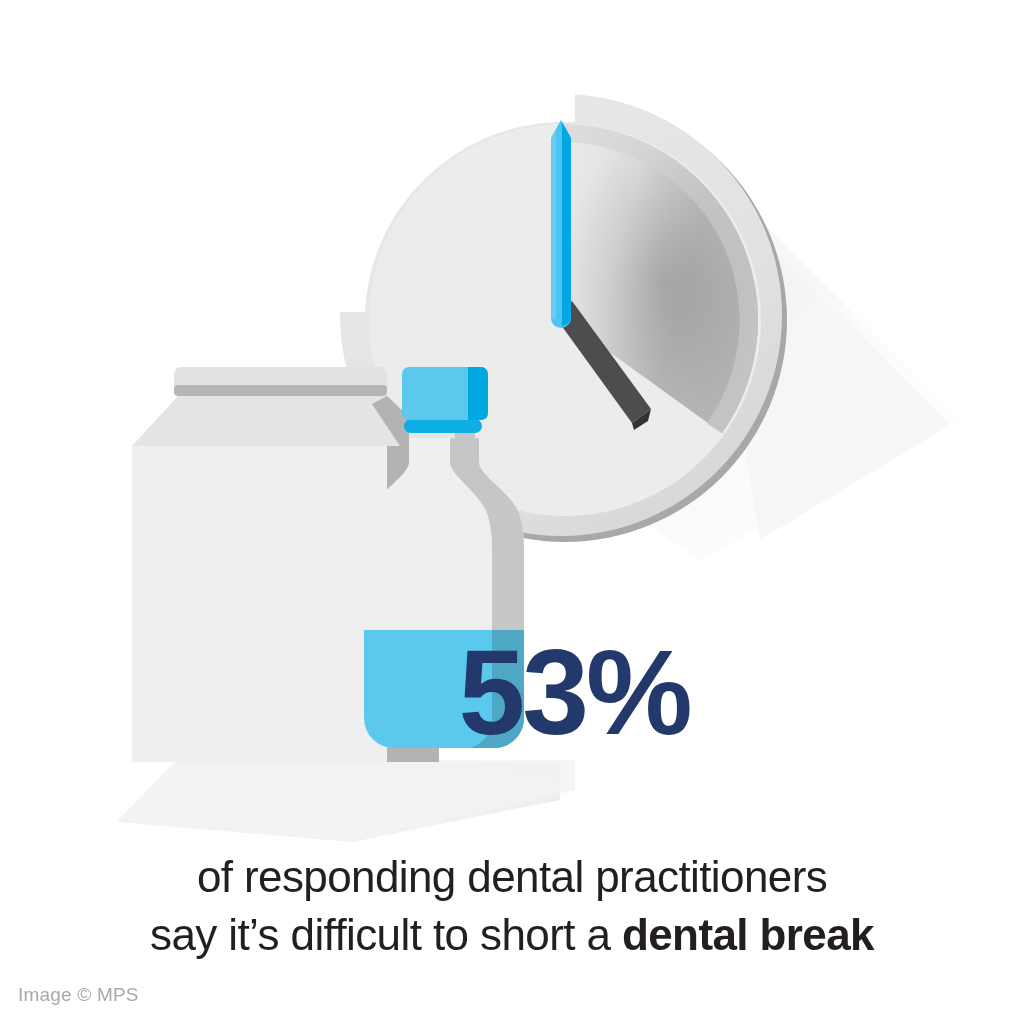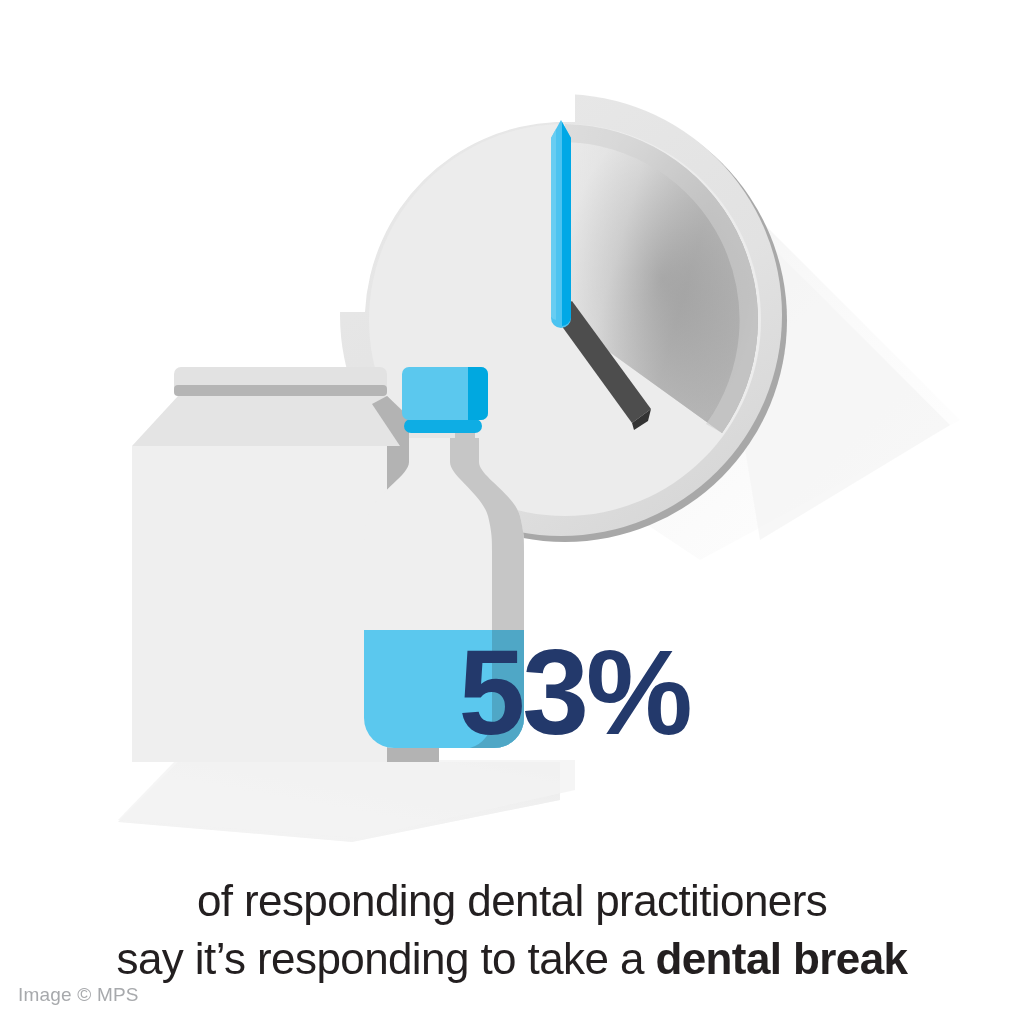--- a/index.html
+++ b/index.html
@@ -49,21 +49,21 @@
     font-size: 120px;
     font-weight: 700;
     letter-spacing: -3px;
     line-height: 1;
     color: #23396b;
   }
 
   .caption {
     position: absolute;
     left: 40px;
-    top: 872px;
+    top: 848px;
     width: 944px;
     text-align: center;
     font-family: "Liberation Sans", sans-serif;
     font-size: 44px;
     line-height: 1.32;
     color: #231f20;
     letter-spacing: -0.6px;
   }
   .caption .line {
     display: block;
@@ -229,19 +229,19 @@
     </svg>
   </div>
 
   <div class="pct-wrap">
     <span class="pct">53%</span>
   </div>
 
   <div class="caption">
     <span class="line">of responding dental practitioners</span>
     <span class="line">
-      <span>say it’s responding to take a </span><span class="bold">dental break</span>
+      <span>say it’s difficult to short a </span><span class="bold">dental break</span>
     </span>
   </div>
 
   <div class="credit">Image © MPS</div>
 
 </div>
 
 </body></html>

